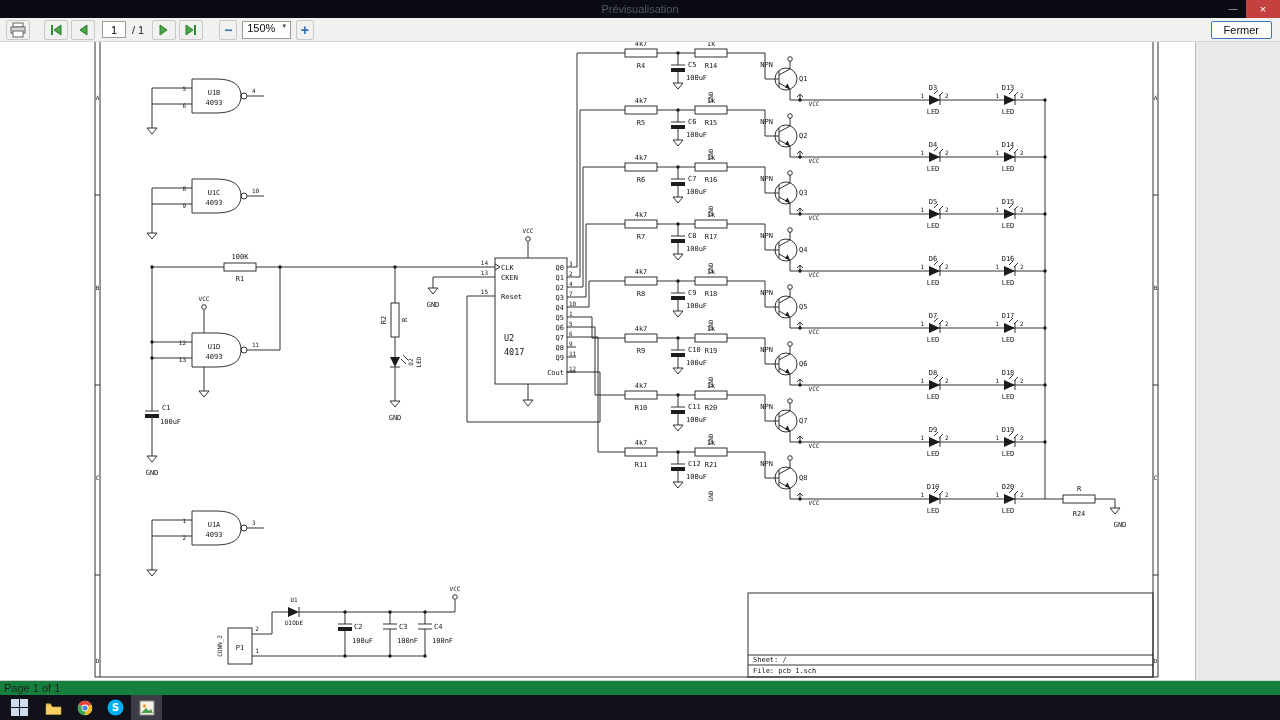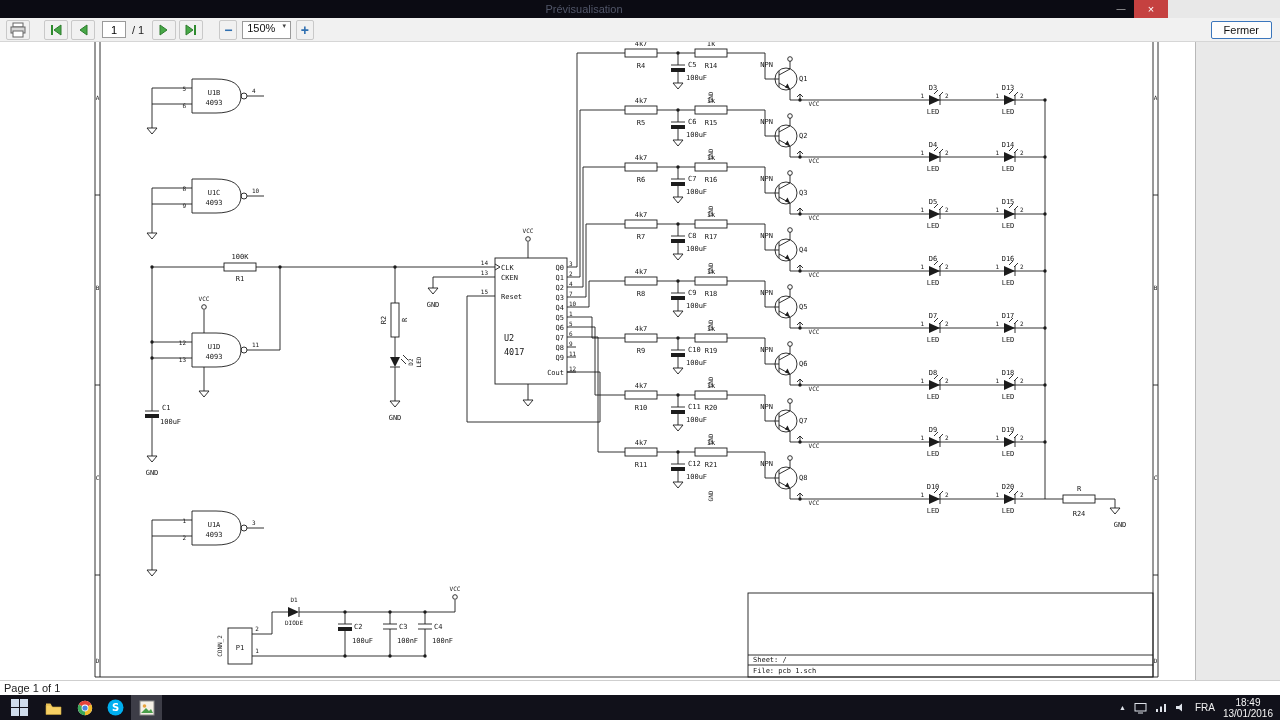--- a/index.html
+++ b/index.html
@@ -1,20 +1,20 @@
 <!DOCTYPE html>
 <html><head>
 <meta charset="utf-8">
 <style>
   * { margin:0; padding:0; box-sizing:border-box; }
   html,body { width:1280px; height:720px; overflow:hidden; }
   body { font-family:"Liberation Sans", sans-serif; background:#e8e8e8; position:relative; }
 
   
-  .titlebar { position:absolute; top:0; left:0; width:1168px; height:18px; background:#0b0b13; display:flex; align-items:center; }
+  .titlebar { position:absolute; top:0; left:0; width:1280px; height:18px; background:#0b0b13; display:flex; align-items:center; }
   .titlebar .spacer { width:60px; }
   .titlebar .title { flex:1; text-align:center; color:#515669; font-size:11px; line-height:18px; }
   .win-btn { width:26px; height:18px; display:flex; align-items:center; justify-content:center; color:#c2c2c2; font-size:9px; cursor:default; }
   .win-btn.close { width:34px; background:#c54140; color:#fff; font-size:11px; }
 
   
   .toolbar { position:absolute; top:18px; left:0; width:1280px; height:24px; background:#f1f1f1; border-bottom:1px solid #d6d6d6; display:flex; align-items:center; padding:0 6px; gap:3px; }
   .tbtn { width:24px; height:20px; background:#f1f1f1; border:1px solid #c9c9c9; border-radius:2px; display:flex; align-items:center; justify-content:center; padding:0; }
   .tbtn.zoombtn { width:18px; color:#2f6fb0; font-weight:bold; font-size:14px; font-family:"Liberation Sans",sans-serif; }
   .page-input { width:24px; height:17px; border:1px solid #9a9a9a; font-size:11px; text-align:center; margin-left:4px; font-family:"Liberation Sans",sans-serif; }
@@ -31,21 +31,21 @@
   svg.schem text { font-family:"DejaVu Sans Mono", monospace; fill:#141414; }
   .sw { fill:none; stroke:#1c1c1c; stroke-width:0.9; }
   .snf { fill:none; stroke:#1c1c1c; stroke-width:0.9; }
   .sbox { fill:#ffffff; stroke:#1c1c1c; stroke-width:0.9; }
   .sopen { fill:none; stroke:#1c1c1c; stroke-width:0.9; }
   .sfill { fill:#1c1c1c; stroke:none; }
   .sdot { fill:#1c1c1c; }
   text.ss { font-size:7px; } text.sp { font-size:6px; } text.sb { font-size:8.5px; }
 
   
-  .statusbar { position:absolute; top:680px; left:0; width:1280px; height:15px; background:#ffffff; border-top:1px solid #cfcfcf; font-size:11px; color:#222; line-height:14px; padding-left:4px; }
+  .statusbar { position:absolute; top:680px; left:0; width:1280px; height:15px; background:#15803d; border-top:1px solid #cfcfcf; font-size:11px; color:#222; line-height:14px; padding-left:4px; }
 
   
   .taskbar { position:absolute; top:695px; left:0; width:1280px; height:25px; background:#11111a; display:flex; align-items:stretch; }
   .task-icon { width:31px; display:flex; align-items:center; justify-content:center; }
   .task-icon.start { width:38px; }
   .task-icon.active { background:#3d3d47; }
   .tray { margin-left:auto; display:flex; align-items:center; gap:8px; padding-right:7px; color:#e8e8e8; }
   .tray .chevup { font-size:7px; color:#dfe3ea; }
   .tray .lang { font-size:10px; color:#f0f0f0; }
   .clock { font-size:10px; line-height:11px; color:#f5f5f5; text-align:center; }
@@ -735,33 +735,13 @@
       <text x="8.5" y="12" font-size="10" font-family="DejaVu Sans, sans-serif" font-weight="bold" text-anchor="middle" fill="#fff">S</text>
     </svg>
   </div>
   <div class="task-icon active">
     <svg width="16" height="16">
       <rect x="1" y="1" width="14" height="14" fill="#f5f0e6" stroke="#8a8a8a"></rect>
       <circle cx="5.5" cy="6" r="1.8" fill="#e8a33d"></circle>
       <path d="M2 13 L7 8 L10 11 L12 9 L14 13 z" fill="#4a9e4a"></path>
     </svg>
   </div>
-  <div class="tray">
-    <span class="chevup">▲</span>
-    <svg width="13" height="12">
-        <rect x="1" y="1.5" width="11" height="7.5" fill="none" stroke="#dfe3ea"></rect>
-        <line x1="4" y1="11" x2="9" y2="11" stroke="#dfe3ea"></line>
-      </svg>
-    <svg width="12" height="11">
-        <rect x="1" y="7" width="2" height="3" fill="#dfe3ea"></rect>
-        <rect x="5" y="4.5" width="2" height="5.5" fill="#dfe3ea"></rect>
-        <rect x="9" y="2" width="2" height="8" fill="#dfe3ea"></rect>
-      </svg>
-    <svg width="12" height="11">
-        <polygon points="1,4 4,4 7,1.5 7,9.5 4,7 1,7" fill="#dfe3ea"></polygon>
-      </svg>
-    <span class="lang">FRA</span>
-    <div class="clock">
-      <div>18:49</div>
-      <div>13/01/2016</div>
-    </div>
-  </div>
 </div>
 
 </body></html>

